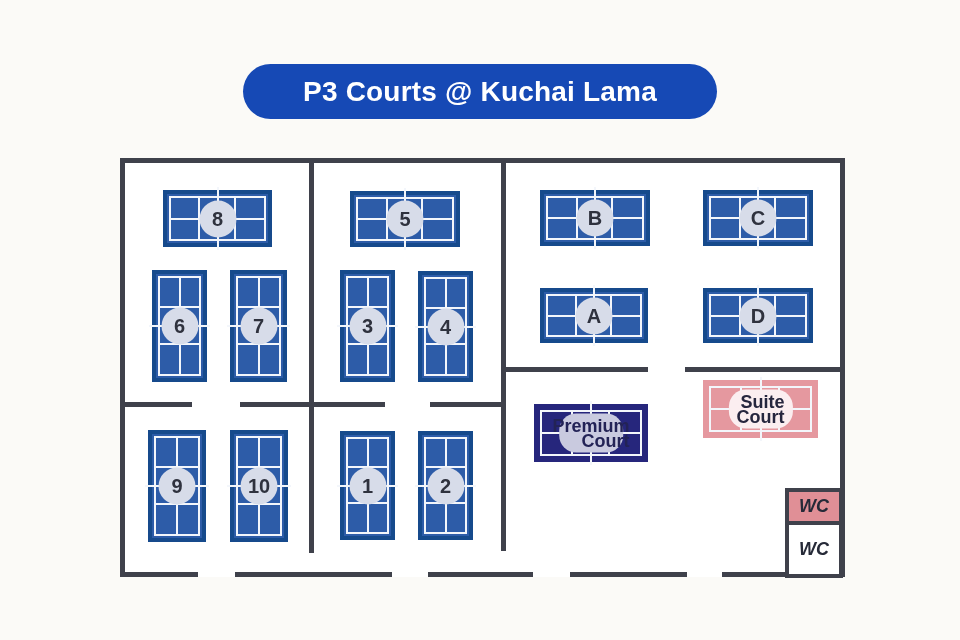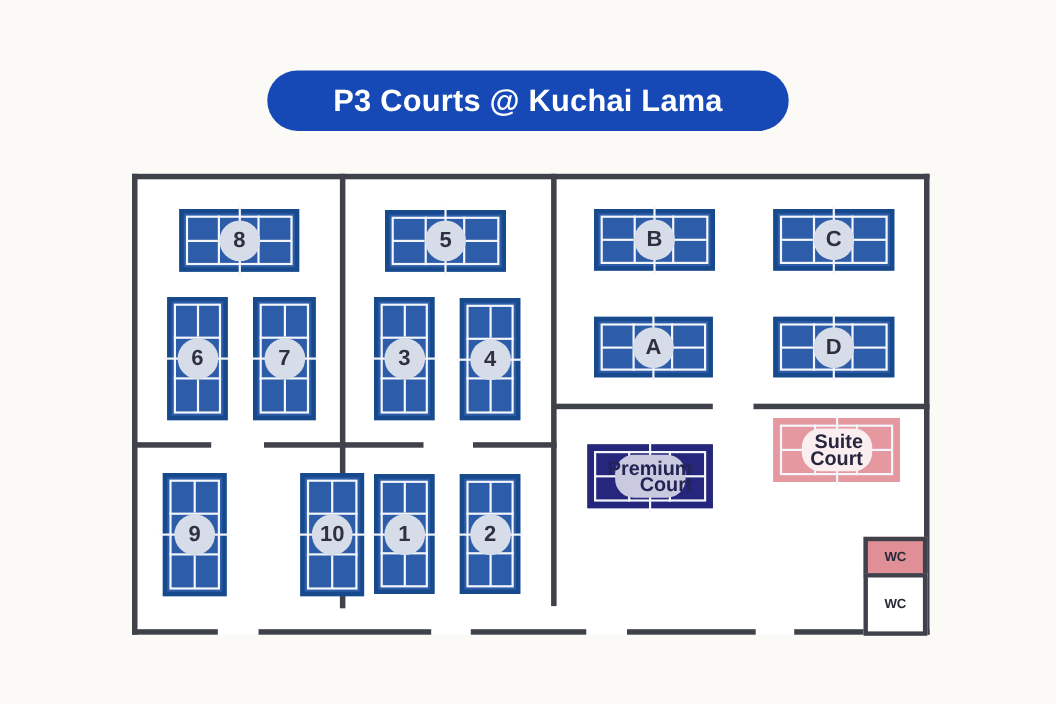--- a/index.html
+++ b/index.html
@@ -61,21 +61,21 @@
   .court.premium .badge{background:var(--premium-badge);color:var(--premium-text);}
   .court.suite .badge{background:var(--suite-badge);color:var(--suite-text);}
 
   
   .room{
     position:absolute;box-sizing:border-box;border:4px solid var(--wall);background:#ffffff;
     display:flex;align-items:center;justify-content:center;text-align:center;
     font-weight:bold;color:var(--text-dark);
   }
   .room.pink{background:var(--room-pink);}
-  .room .lbl{font-size:12px;line-height:15px;white-space:pre-line;}
+  .room .lbl{font-size:18px;line-height:15px;white-space:pre-line;font-style:italic;}
 
   
   .yah{
     position:absolute;left:503px;top:540px;width:100px;
     text-align:center;font-weight:bold;font-size:14px;line-height:14px;
     color:var(--text-dark);letter-spacing:-.2px;
   }
 </style>
 </head>
 <body style="--banner-bg: #1649b5; --banner-text: #ffffff; --wall: #3f414b; --court-fill: #2d5ca8; --court-border: #164a8c; --court-line: #f3f6fb; --badge-bg: #d7dce9; --badge-text: #2f323e; --premium-fill: #26267c; --premium-badge: #c9cadf; --premium-text: #232356; --suite-fill: #e5989f; --suite-badge: #fbeef0; --suite-text: #26263e; --room-pink: #e08f96; --text-dark: #262a38;">
@@ -202,21 +202,21 @@
         </div>
         <div class="court v standard" style="left: 148px; top: 430px; width: 58px; height: 112px;">
           <i class="ln inner"></i>
           <i class="ln k1"></i>
           <i class="ln k2"></i>
           <i class="ln c1"></i>
           <i class="ln c2"></i>
           <i class="ln net"></i>
           <span class="badge">9</span>
         </div>
-        <div class="court v standard" style="left: 230px; top: 430px; width: 58px; height: 112px; margin-left: 43px;">
+        <div class="court v standard" style="left: 230px; top: 430px; width: 58px; height: 112px;">
           <i class="ln inner"></i>
           <i class="ln k1"></i>
           <i class="ln k2"></i>
           <i class="ln c1"></i>
           <i class="ln c2"></i>
           <i class="ln net"></i>
           <span class="badge">10</span>
         </div>
         <div class="court v standard" style="left: 340px; top: 431px; width: 55px; height: 109px;">
           <i class="ln inner"></i>

